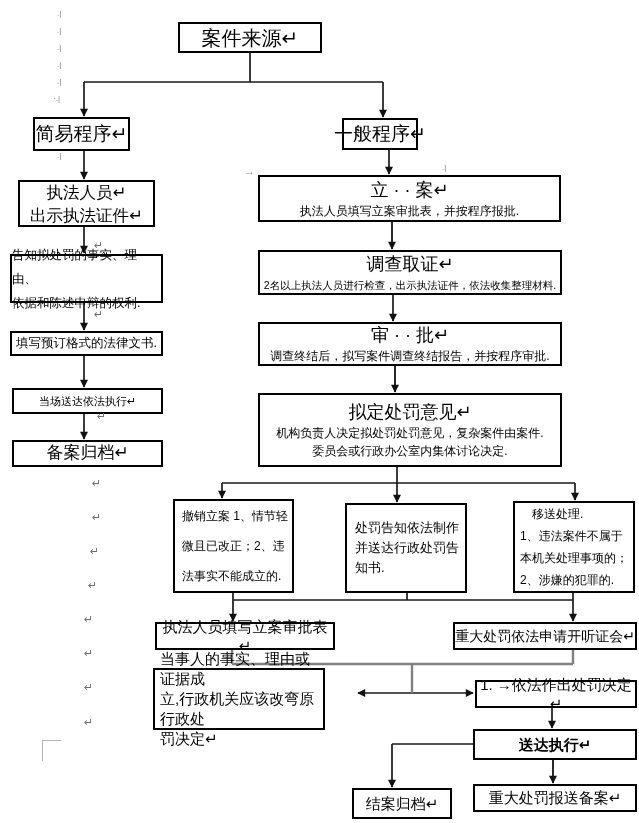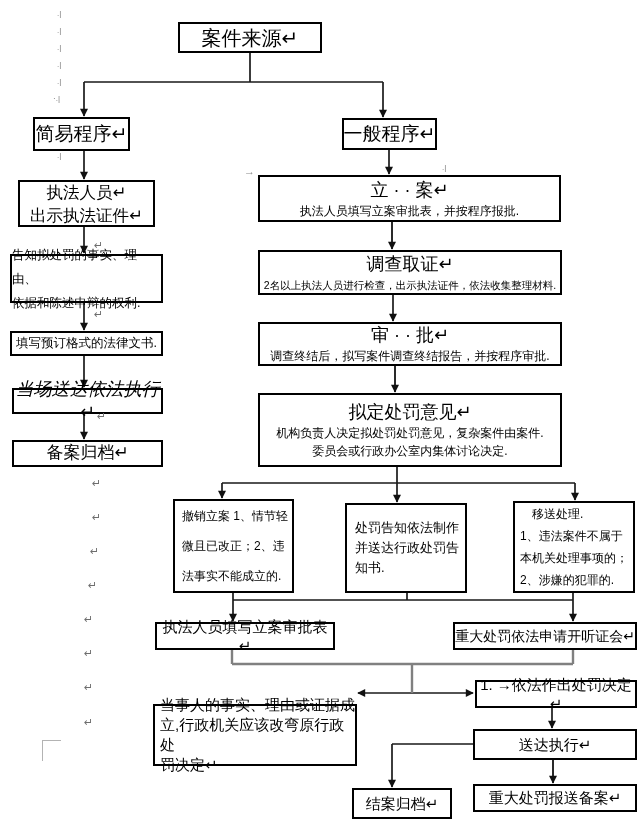--- a/index.html
+++ b/index.html
@@ -13,46 +13,46 @@
     box-sizing:border-box;display:flex;flex-direction:column;align-items:center;
     justify-content:center;text-align:center;line-height:1.3;
   }
   .nd .t{white-space:nowrap;}
   .nd .c{white-space:nowrap;}
   .body{white-space:pre-line;}
   .left{align-items:flex-start;text-align:left;}
   
   #n-source{left:178px;top:22px;width:144px;height:31px;font-size:20px;}
   #n-simple{left:33px;top:117px;width:97px;height:34px;font-size:19px;}
-  #n-general{left:342px;top:118px;width:95px;height:32px;font-size:19px;}
+  #n-general{left:342px;top:118px;width:76px;height:32px;font-size:19px;}
   
   #n-enforce{left:18px;top:180px;width:137px;height:47px;font-size:16.5px;line-height:23px;}
   #n-inform{left:10px;top:254px;width:153px;height:49px;font-size:12.5px;line-height:24px;}
   #n-fill{left:10px;top:331px;width:153px;height:25px;font-size:12.5px;}
-  #n-onsite{left:12px;top:388px;width:151px;height:26px;font-size:18px;font-style:italic;}
+  #n-onsite{left:12px;top:388px;width:151px;height:26px;font-size:11px;}
   #n-record{left:12px;top:440px;width:151px;height:27px;font-size:17px;}
   
   .big .t{font-size:18px;line-height:24px;}
   .big .c{font-size:12px;line-height:18px;}
   #n-filing{left:258px;top:175px;width:303px;height:47px;}
   #n-invest{left:258px;top:250px;width:304px;height:45px;}
   #n-invest .c{font-size:10.5px;}
   #n-approve{left:258px;top:322px;width:304px;height:44px;}
   #n-draft{left:258px;top:393px;width:304px;height:74px;}
   #n-draft .c{white-space:pre-line;}
   
   #n-withdraw{left:173px;top:499px;width:121px;height:94px;font-size:12px;line-height:30px;padding-left:7px;}
   #n-notify{left:345px;top:503px;width:122px;height:90px;font-size:13px;line-height:20px;padding-left:8px;}
   #n-transfer{left:513px;top:501px;width:122px;height:92px;font-size:12px;line-height:22px;padding-left:5px;}
   
   #n-listen{left:155px;top:622px;width:180px;height:28px;font-size:15px;}
   #n-hearing{left:453px;top:622px;width:184px;height:28px;font-size:14px;}
-  #n-change{left:153px;top:668px;width:204px;height:62px;font-size:15px;line-height:20px;padding-left:5px;margin-top:36px;}
+  #n-change{left:153px;top:668px;width:172px;height:62px;font-size:15px;line-height:20px;padding-left:5px;}
   #n-decide{left:475px;top:680px;width:162px;height:28px;font-size:15px;}
-  #n-serve{left:473px;top:729px;width:164px;height:31px;font-size:15px;}
+  #n-serve{left:473px;top:729px;width:164px;height:31px;font-size:15px;font-weight:bold;}
   #n-close{left:352px;top:788px;width:100px;height:31px;font-size:15px;}
   #n-major{left:473px;top:784px;width:164px;height:28px;font-size:15px;}
   
   .mk{position:absolute;z-index:3;color:#7a7a7a;font-size:8px;line-height:8px;white-space:pre;}
   .pil{position:absolute;z-index:3;color:#6e6e6e;font-size:11px;line-height:11px;}
   .tabmk{position:absolute;z-index:3;color:#8a8a8a;font-size:11px;line-height:11px;}
   #cornermark{position:absolute;z-index:3;left:42px;top:740px;width:18px;height:20px;
     border-left:1px solid #b3b3b3;border-top:1px solid #b3b3b3;}
 </style>
 </head>

